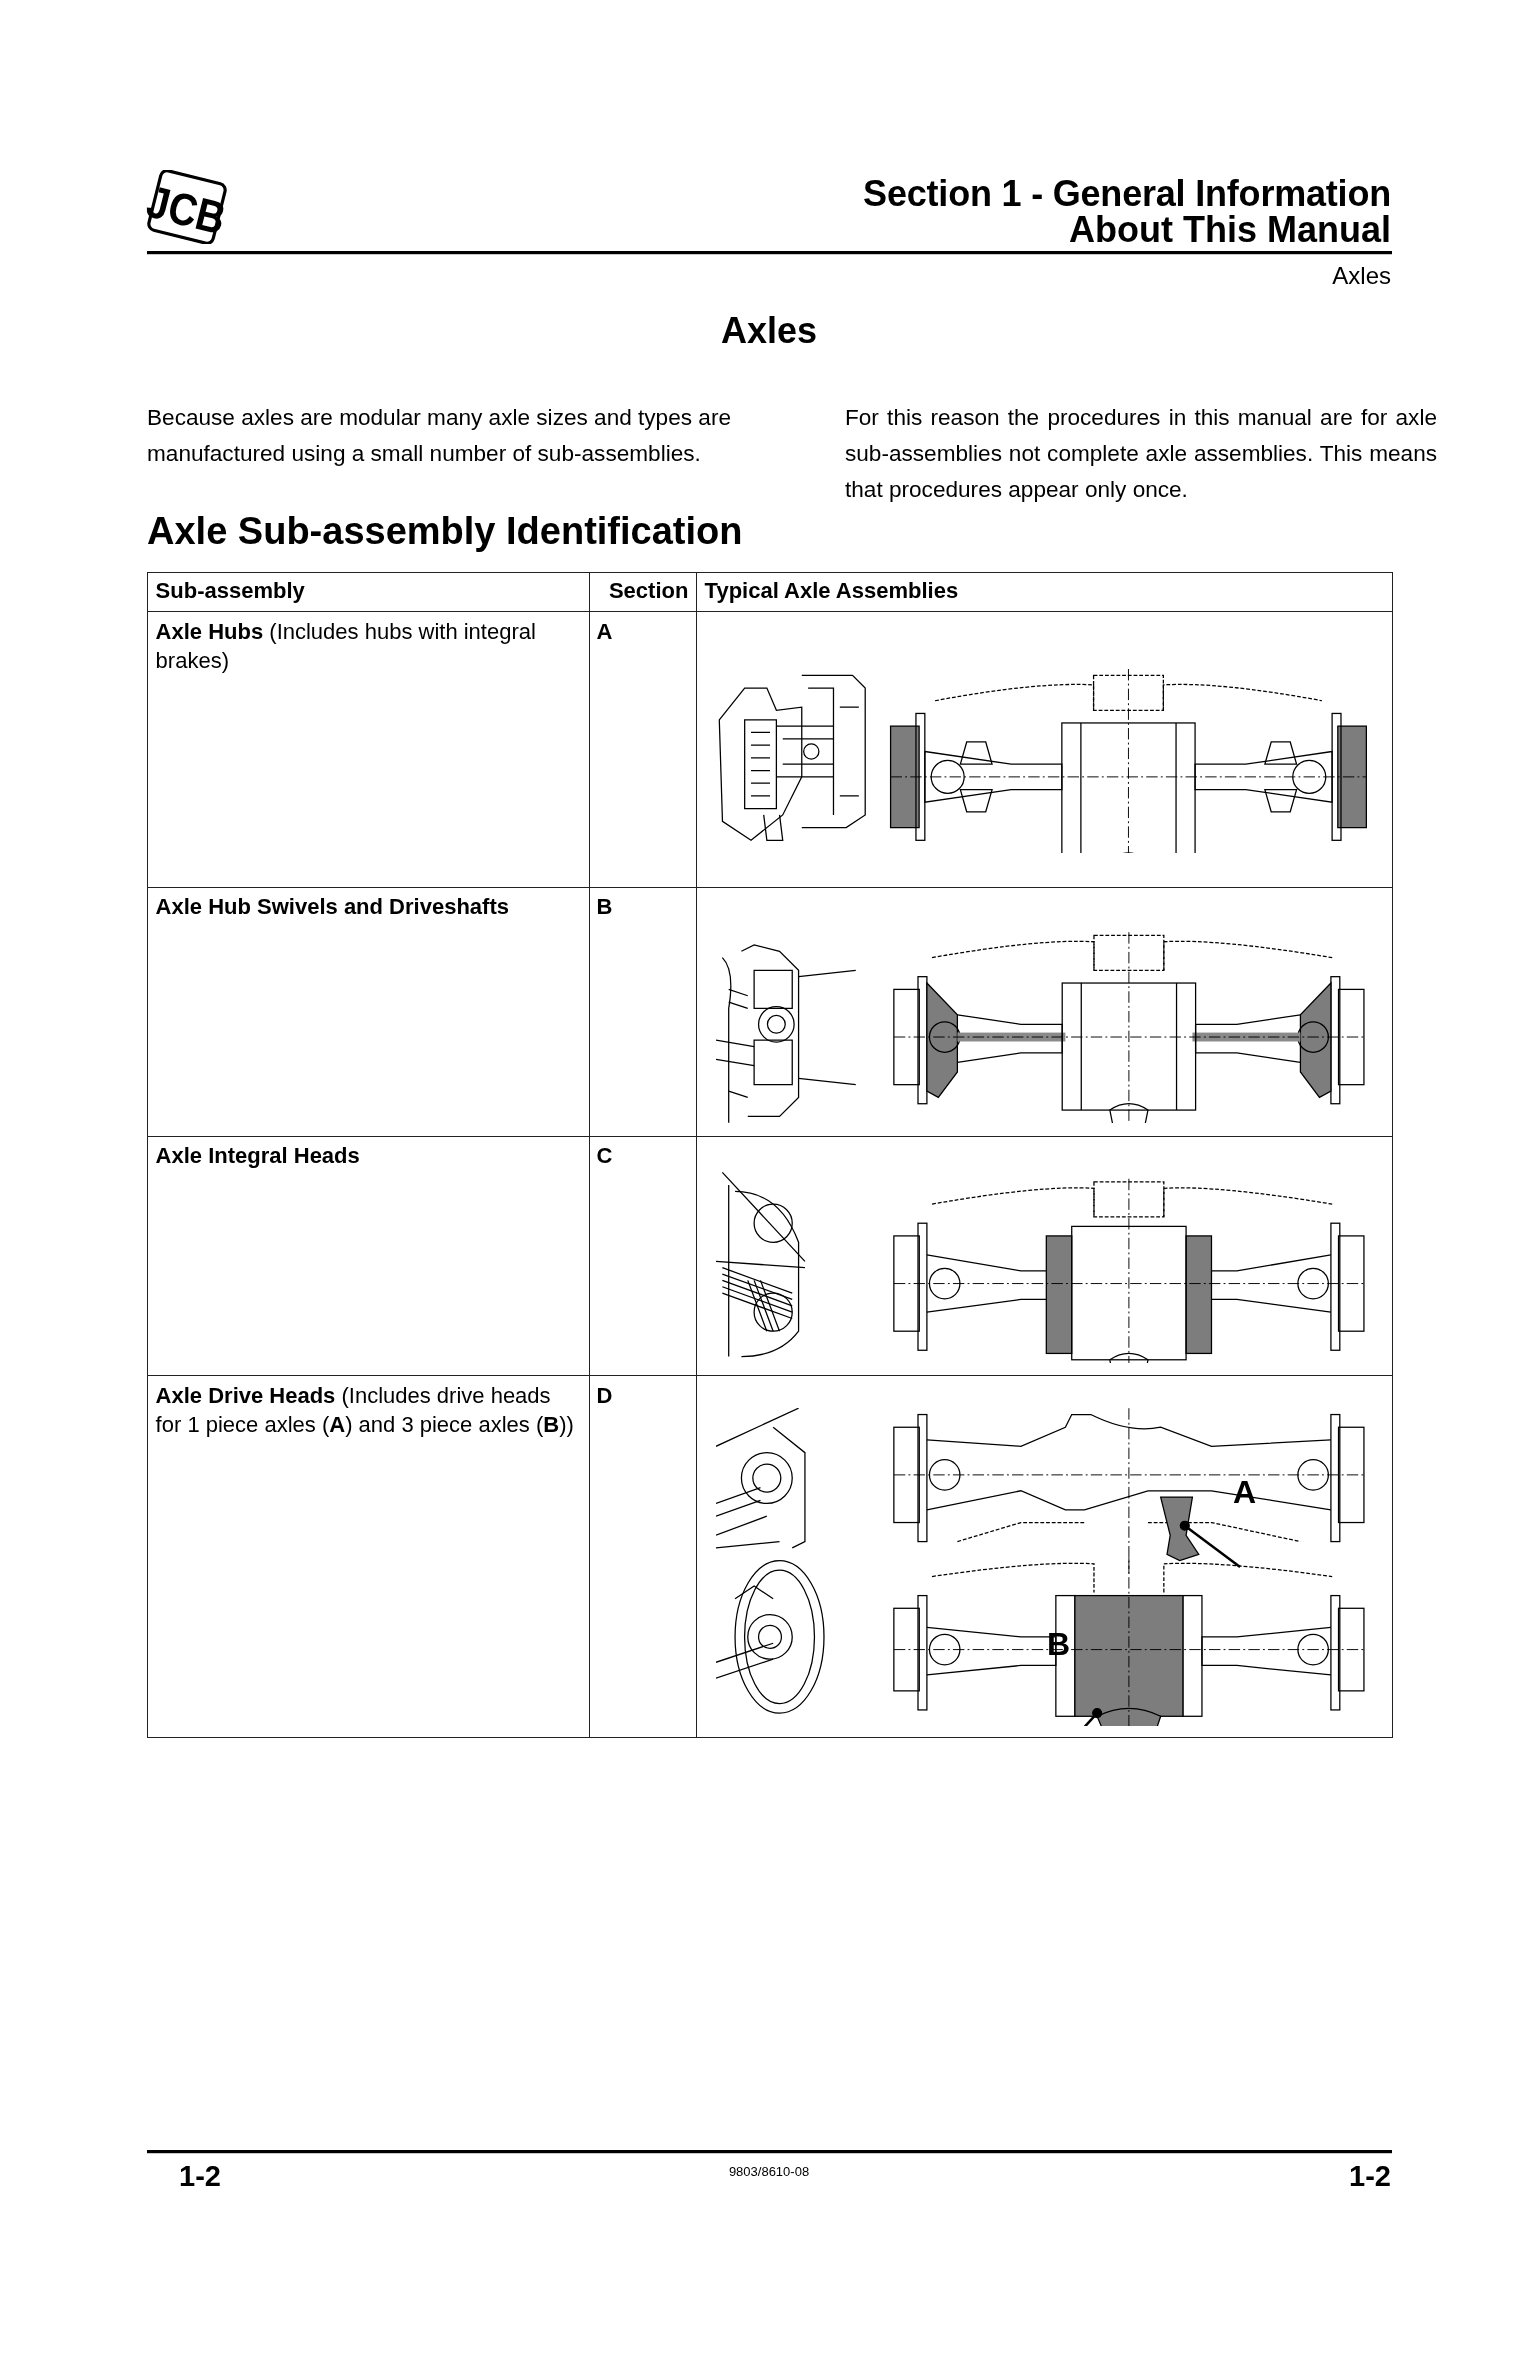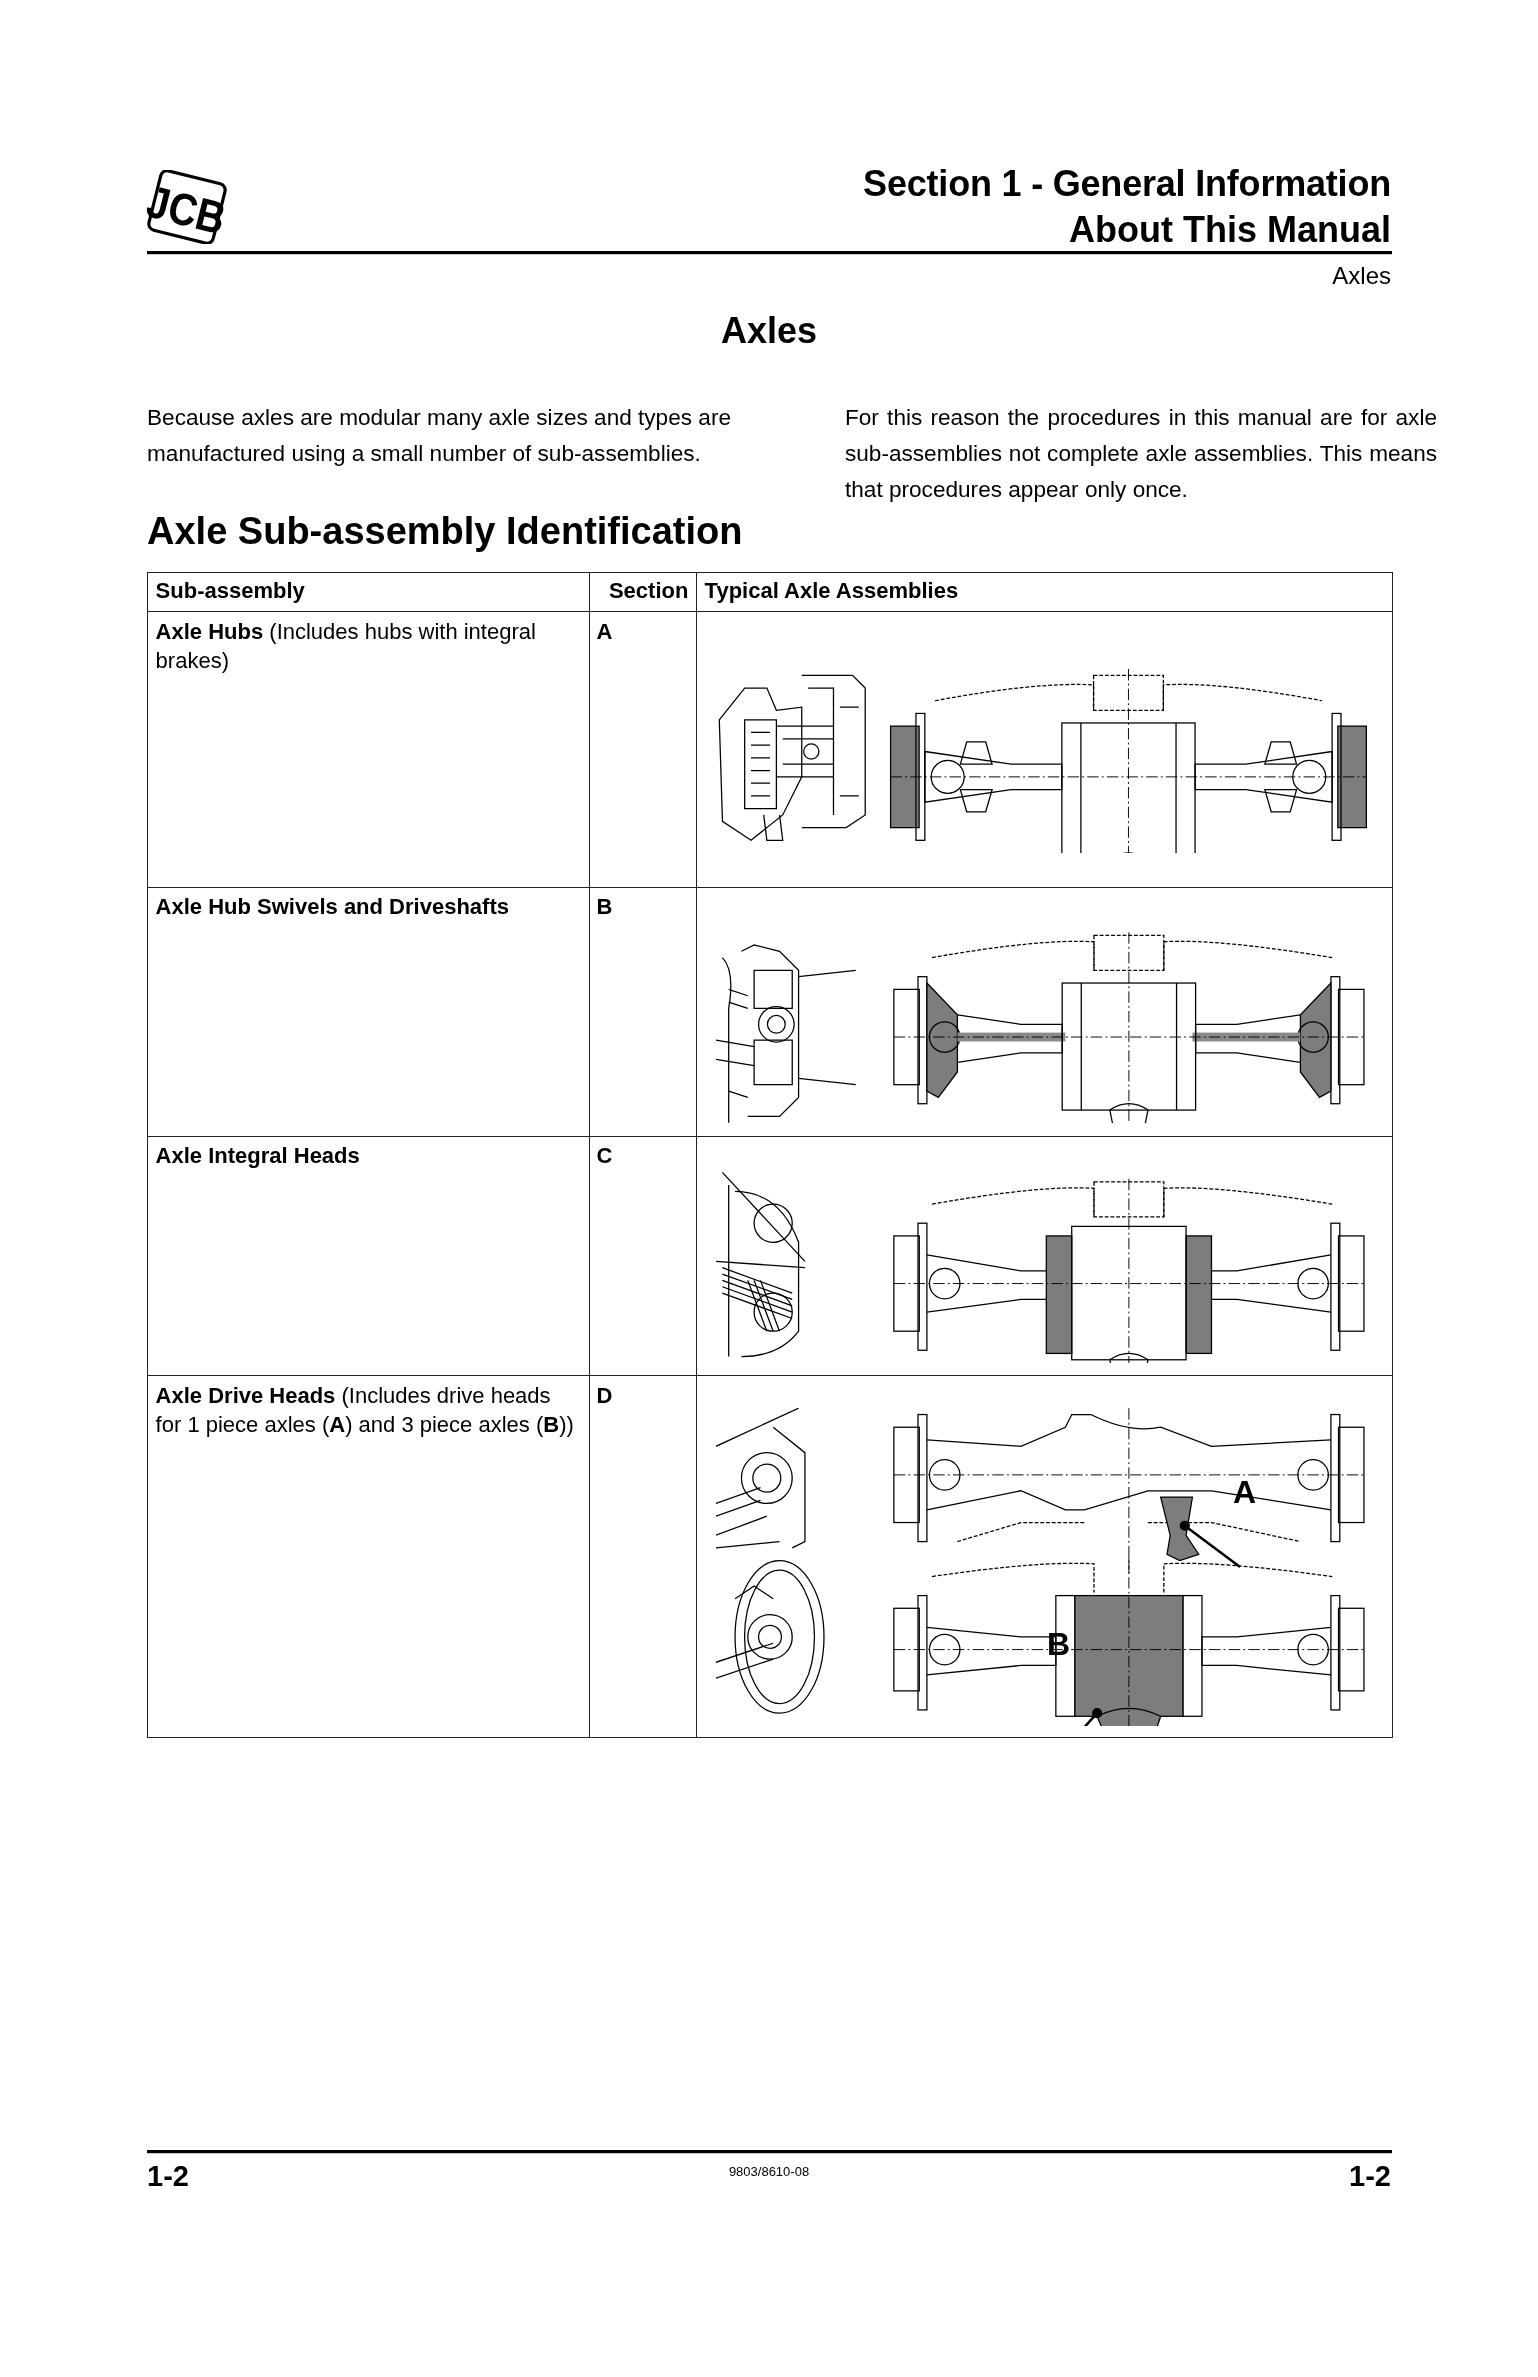--- a/index.html
+++ b/index.html
@@ -1,20 +1,20 @@
 <!DOCTYPE html>
 <html style="font-size:10.2px"><head>
 <meta charset="utf-8">
 <style>
   html, body { margin: 0; padding: 0; background: #ffffff; }
   body { width: 1538px; height: 2377px; position: relative; overflow: hidden;
          font-family: "Liberation Sans", sans-serif; color: #000; }
   .abs { position: absolute; }
   .logo { left: 145px; top: 170px; width: 84px; height: 74px; }
-  .h-section { right: 147px; top: 163px; font-size: 36px; font-weight: bold; white-space: nowrap; letter-spacing: -0.2px; }
+  .h-section { right: 147px; top: 173px; font-size: 36px; font-weight: bold; white-space: nowrap; letter-spacing: -0.2px; }
   .h-about { right: 147px; top: 209px; font-size: 36px; font-weight: bold; white-space: nowrap; }
   .rule-top { left: 147px; top: 251px; width: 1245px; height: 3.2px; background: #000; }
   .rule-top::after, .rule-bot::after { content: ""; position: absolute; left: 0; right: 0; bottom: -1.3px; height: 1.3px; background: #c8c8c8; }
   .h-topic { right: 147px; top: 262px; font-size: 24px; white-space: nowrap; }
   .title { left: 0; width: 1538px; text-align: center; top: 310px; font-size: 36px; font-weight: bold; }
   .para { font-size: 22.6px; line-height: 36px; top: 400px; width: 592px; }
   .para.left { left: 147px; }
   .para.right { left: 799px; text-align: justify; margin-left: 46px; }
   .subhead { left: 147px; top: 510px; font-size: 38px; font-weight: bold; white-space: nowrap; }
 
@@ -27,21 +27,21 @@
   td.cell-img { position: relative; }
   .b { font-weight: bold; }
   .row-a td { height: 270px; }
   .row-b td { height: 244px; }
   .row-c td { height: 234px; }
   .row-d td { height: 356px; }
   .drawing { position: absolute; }
   .callout { position: absolute; font-size: 32px; font-weight: bold; }
 
   .rule-bot { left: 147px; top: 2150px; width: 1245px; height: 3.2px; background: #000; }
-  .foot-page { top: 2160px; font-size: 29px; font-weight: bold; }
+  .foot-page { top: 2160px; font-size: 29px; font-weight: bold; margin-left: 32px; }
   .foot-page.l { left: 147px; }
   .foot-page.r { right: 147px; }
   .foot-code { left: 0; width: 1538px; text-align: center; top: 2164px; font-size: 13px; }
 </style>
 </head>
 <body>
 
 <div class="abs logo">
   <svg width="84" height="74" viewBox="0 0 132 116">
     <g transform="rotate(14 66 58)">

